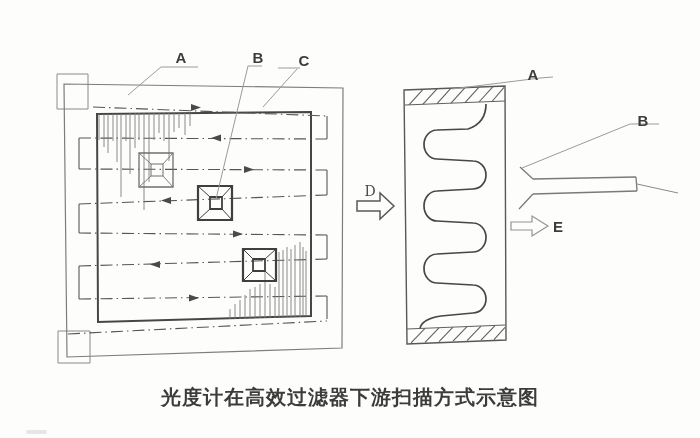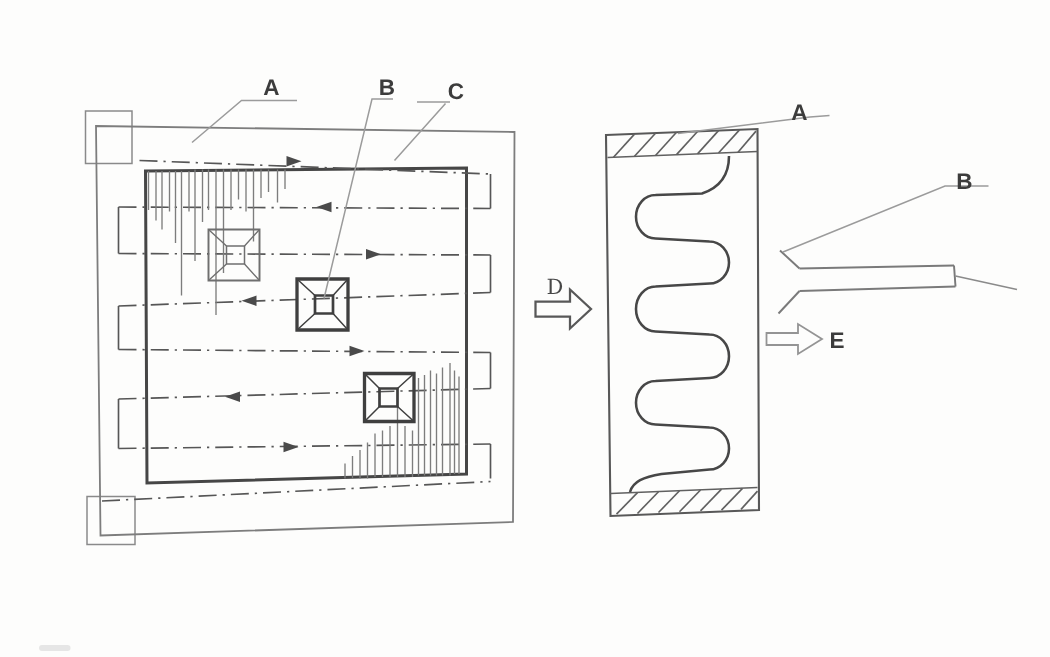--- a/index.html
+++ b/index.html
@@ -209,15 +209,16 @@
       <path class="nofill" d="M659,124 L630,124 L522,168" stroke="#9b9b9b" stroke-width="1"></path>
       <text class="lbl" x="643" y="126" text-anchor="middle">B</text>
     </g>
 
     <g>
       <path class="nofill" d="M511,222 L532,222 L532,216 L548,226 L532,236 L532,230 L511,230 Z" stroke="#949494" stroke-width="1.2"></path>
       <text class="lbl" x="558" y="232" text-anchor="middle">E</text>
     </g>
   </svg>
 
+  <div class="caption">光度计在高效过滤器下游扫描方式示意图</div>
 
   <div class="smudge"></div>
 </div>
 
 </body></html>

